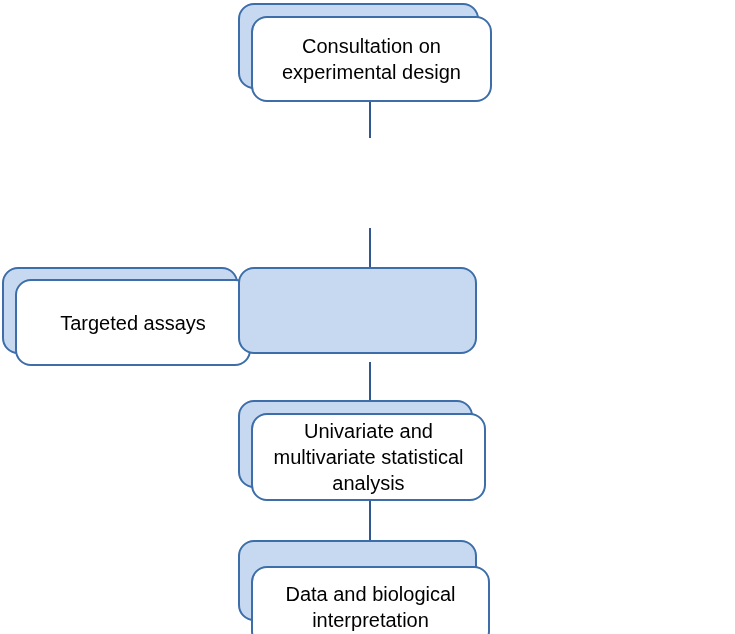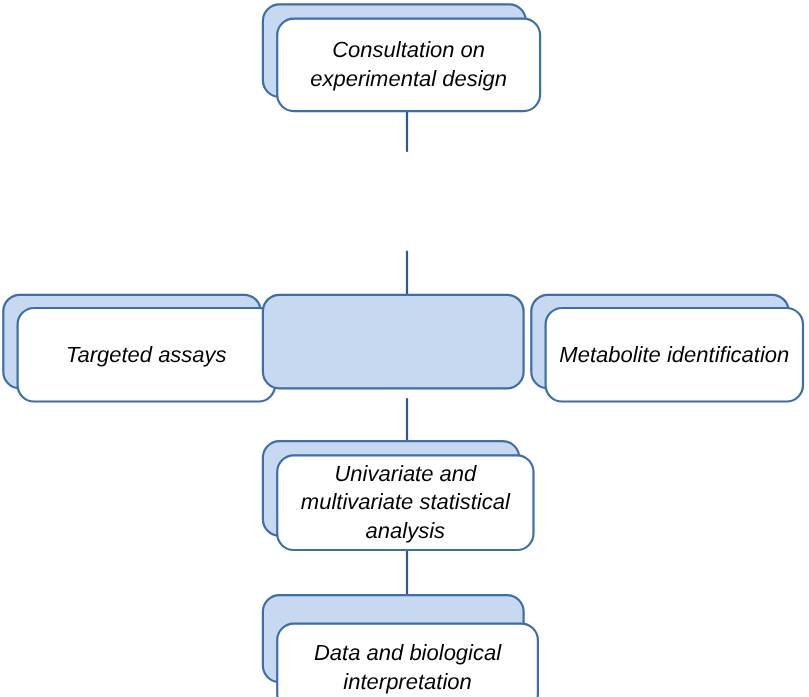--- a/index.html
+++ b/index.html
@@ -45,21 +45,20 @@
   .node .card-front {
     position: absolute;
     box-sizing: border-box;
     background: #FFFFFF;
     border: 2px solid #3D6EA9;
     border-radius: 16px;
     z-index: 2;
     display: flex;
     align-items: center;
     justify-content: center;
-    font-style: italic;
   }
   .node .card-label {
     display: block;
     width: 100%;
     text-align: center;
     color: #000000;
     font-size: 20px;
     line-height: 1.30;
     font-family: "Liberation Sans", sans-serif;
     white-space: pre-line;
@@ -93,26 +92,20 @@
     <div class="card-back" style="width:236px; height:87px;"></div>
     <div class="card-front" style="left:13px; top:12px; width:236px; height:87px;">
       <span class="card-label">Targeted assays</span>
     </div>
   </div>
 
   <div class="node" style="left:238px; top:267px; width:252px; height:100px;">
     <div class="card-back" style="width:239px; height:87px;"></div>
   </div>
 
-  <div class="node" style="left:482px; top:267px; width:249px; height:100px;">
-    <div class="card-back" style="width:236px; height:87px;"></div>
-    <div class="card-front" style="left:13px; top:12px; width:236px; height:87px;">
-      <span class="card-label">Metabolite identification</span>
-    </div>
-  </div>
 
   <div class="node" style="left:238px; top:400px; width:248px; height:101px;">
     <div class="card-back" style="width:235px; height:88px;"></div>
     <div class="card-front" style="left:13px; top:13px; width:235px; height:88px;">
       <span class="card-label">Univariate and
 multivariate statistical
 analysis</span>
     </div>
   </div>
 

